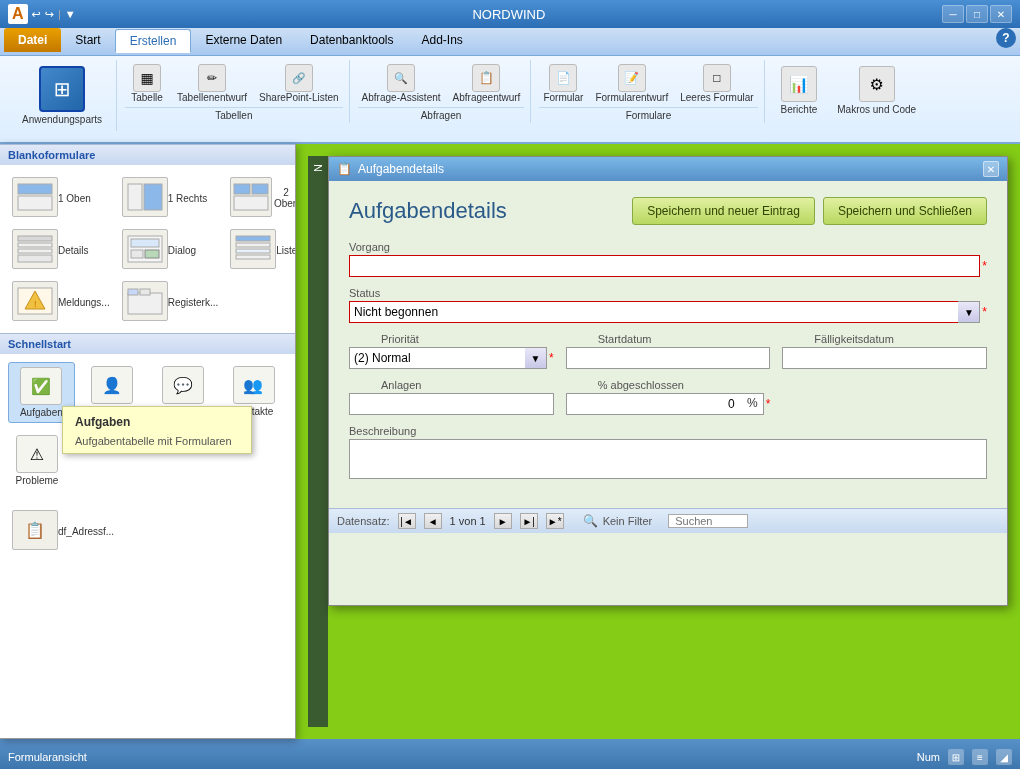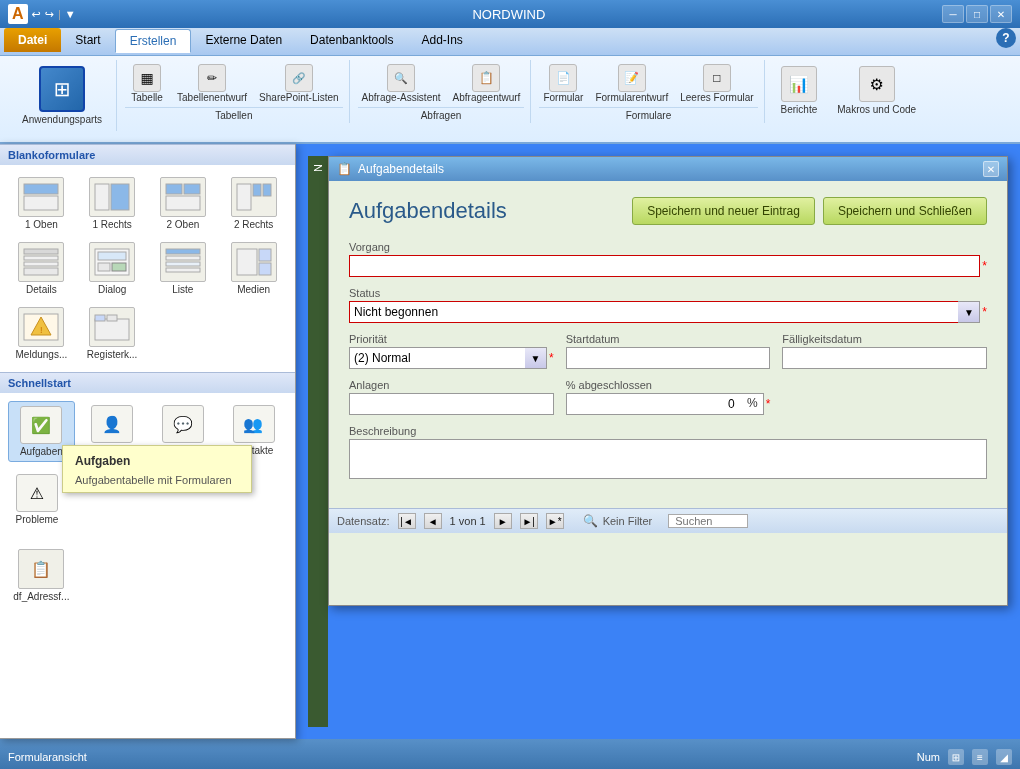--- a/index.html
+++ b/index.html
@@ -125,21 +125,21 @@
       border-radius: 3px;
       display: flex; align-items: center; justify-content: center;
       font-size: 14px;
     }
     .ribbon-btn-small .btn-label { font-size: 10px; text-align: center; color: #333; }
 
     
     .content-area {
       display: flex;
       height: calc(769px - 28px - 28px - 92px - 26px);
-      background: #3b82f6;
+      background: #84cc16;
     }
 
     
     .dropdown-panel {
       width: 310px;
       background: white;
       border-right: 1px solid #999;
       border-bottom: 1px solid #999;
       box-shadow: 2px 2px 8px rgba(0,0,0,0.3);
       overflow-y: auto;
@@ -154,21 +154,21 @@
       color: #2255aa;
       border-top: 1px solid #aabbd8;
     }
     .panel-grid {
       display: grid;
       grid-template-columns: repeat(4, 1fr);
       gap: 4px;
       padding: 8px;
     }
     .panel-item {
-      display: flex; flex-direction: column; align-items: center;
+      display: flex; align-items: center;
       padding: 4px; cursor: pointer; border-radius: 3px;
     }
     .panel-item-icon {
       width: 46px; height: 40px;
       background: #f0f0e8;
       border: 1px solid #bbb;
       border-radius: 2px;
       display: flex; align-items: center; justify-content: center;
       font-size: 11px; color: #666;
     }
@@ -306,21 +306,21 @@
       height: 22px;
       border: 1px solid #999;
       background: white;
       padding: 2px 4px;
       font-size: 12px;
     }
     .form-input-required { border-color: #cc0000; }
 
     .form-row { display: flex; gap: 12px; margin-bottom: 10px; }
     .form-col { flex: 1; }
-    .form-col-label { font-size: 11px; color: #555; margin-bottom: 2px; }
+    .form-col-label { font-size: 11px; color: #555; margin-bottom: 2px; margin-left: 32px; }
 
     .form-select-wrapper { position: relative; display: flex; align-items: center; }
     .form-select {
       width: 100%;
       height: 22px;
       border: 1px solid #999;
       background: white;
       padding: 2px 4px;
       font-size: 12px;
       appearance: none;

